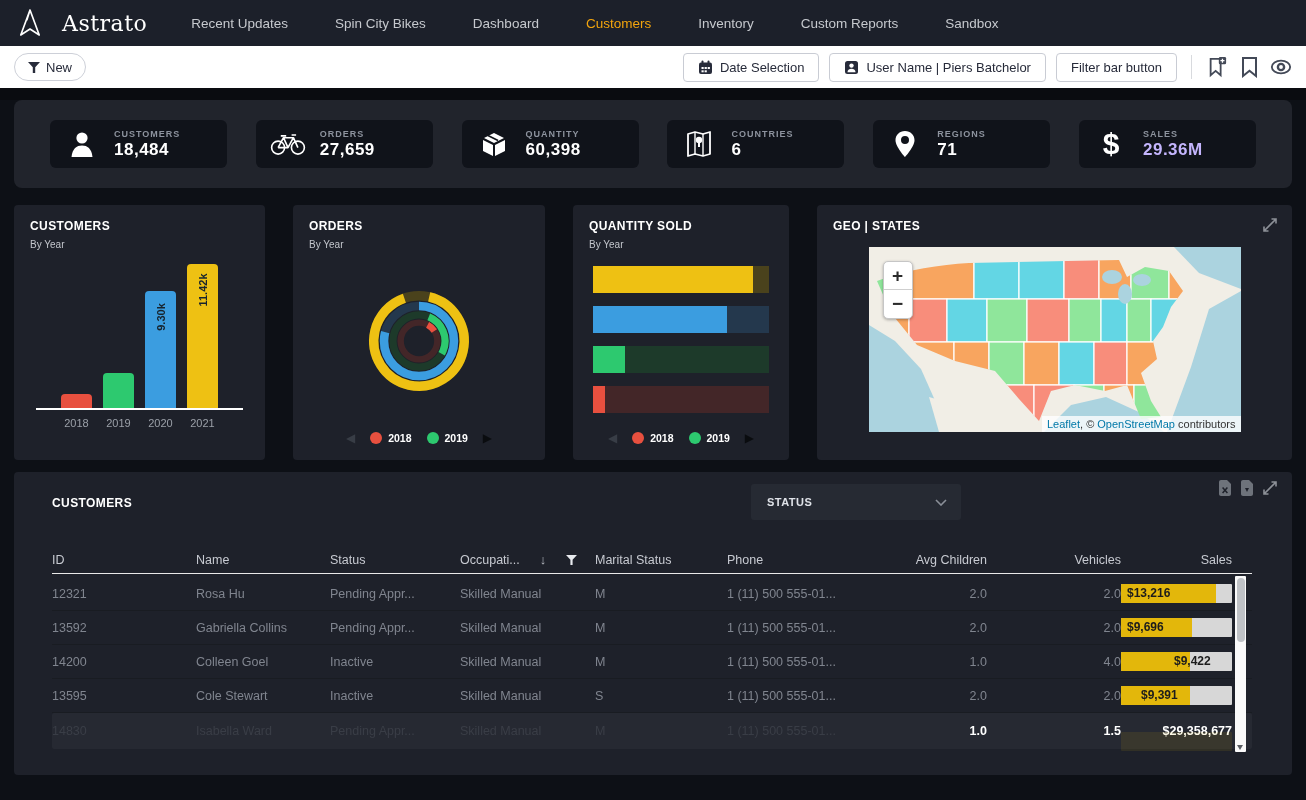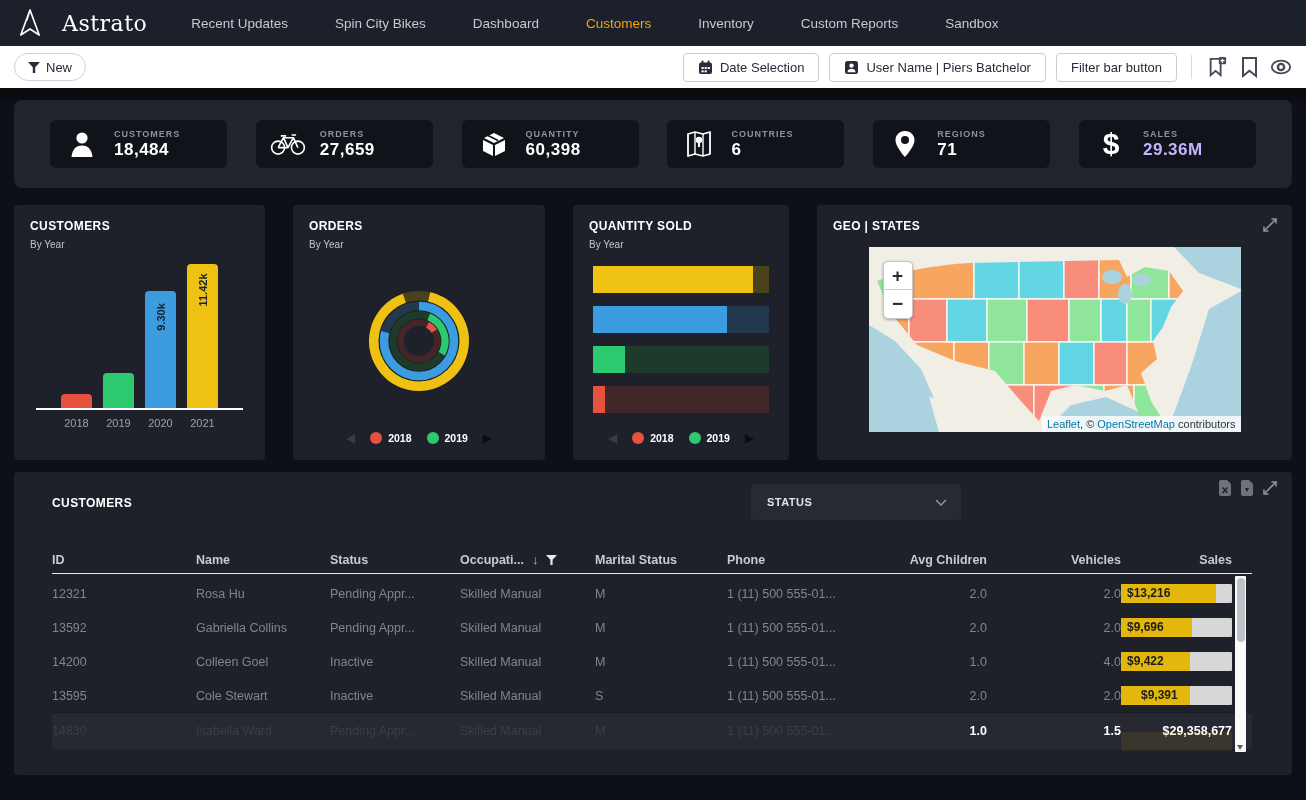--- a/index.html
+++ b/index.html
@@ -88,23 +88,23 @@
   .dd { width:210px; height:36px; background:#262a33; border-radius:3px; display:flex; align-items:center;
         justify-content:space-between; padding:0 14px 0 16px; cursor:pointer; }
   .dd-label { color:#dfe2e8; font-size:11px; font-weight:700; letter-spacing:.5px; }
   .tbl-icons { position:absolute; right:14px; top:8px; display:flex; align-items:center; gap:8px; }
   .tbl-icons .ti { cursor:pointer; display:flex; }
 
   .grid { display:grid; grid-template-columns:144px 134px 130px 135px 132px 130px 130px 134px 131px;
           align-items:center; }
   .thead { position:absolute; left:38px; top:76px; width:1200px; height:26px;
            border-bottom:1px solid #e9e9e9; padding-bottom:2px; }
-  .th { color:#c7cad1; font-size:12.5px; cursor:pointer; white-space:nowrap;font-weight:bold; }
+  .th { color:#c7cad1; font-size:12.5px; cursor:pointer; white-space:nowrap; }
   .th.r, .td.r { text-align:right; }
-  .th-occ { display:flex; align-items:center; gap:8px; }
+  .th-occ { display:flex; align-items:center; gap:20px; }
   .rows { position:absolute; left:38px; top:105px; width:1200px; }
   .trow { height:34px; border-bottom:1px solid #191c22; }
   .td { color:#80858f; font-size:12.5px; white-space:nowrap; overflow:hidden; text-overflow:ellipsis; }
   .td.sales-cell { padding-right:20px; }
   .salesbar { height:19px; background:#d7d7d7; border-radius:1px; position:relative; overflow:hidden; }
   .salesfill { position:absolute; left:0; top:0; bottom:0; background:#e3b70b; }
   .salestxt { position:relative; font-size:12px; font-weight:700; color:#1c1c1c; line-height:19px; padding-left:6px; }
   .totals { position:absolute; left:38px; top:241px; width:1200px; height:36px; background:#262932; border-radius:2px; }
   .totals .ghost { color:#4a4e57; opacity:.55; }
   .totals .sum { color:#fff; font-weight:700; font-size:12.5px; }
@@ -518,21 +518,21 @@
       <span class="td">Colleen Goel</span>
       <span class="td">Inactive</span>
       <span class="td">Skilled Manual</span>
       <span class="td">M</span>
       <span class="td">1 (11) 500 555-01...</span>
       <span class="td r">1.0</span>
       <span class="td r">4.0</span>
       <span class="td sales-cell">
         <span class="salesbar" style="display:block;">
             <span class="salesfill" style="width: 62%;"></span>
-            <span class="salestxt" style="display:block;">$9,422</span>
+            <span class="salestxt" style="display:block;margin-left:47px;">$9,422</span>
           </span>
       </span>
     </div>
     <div class="trow grid">
       <span class="td">13595</span>
       <span class="td">Cole Stewart</span>
       <span class="td">Inactive</span>
       <span class="td">Skilled Manual</span>
       <span class="td">S</span>
       <span class="td">1 (11) 500 555-01...</span>

